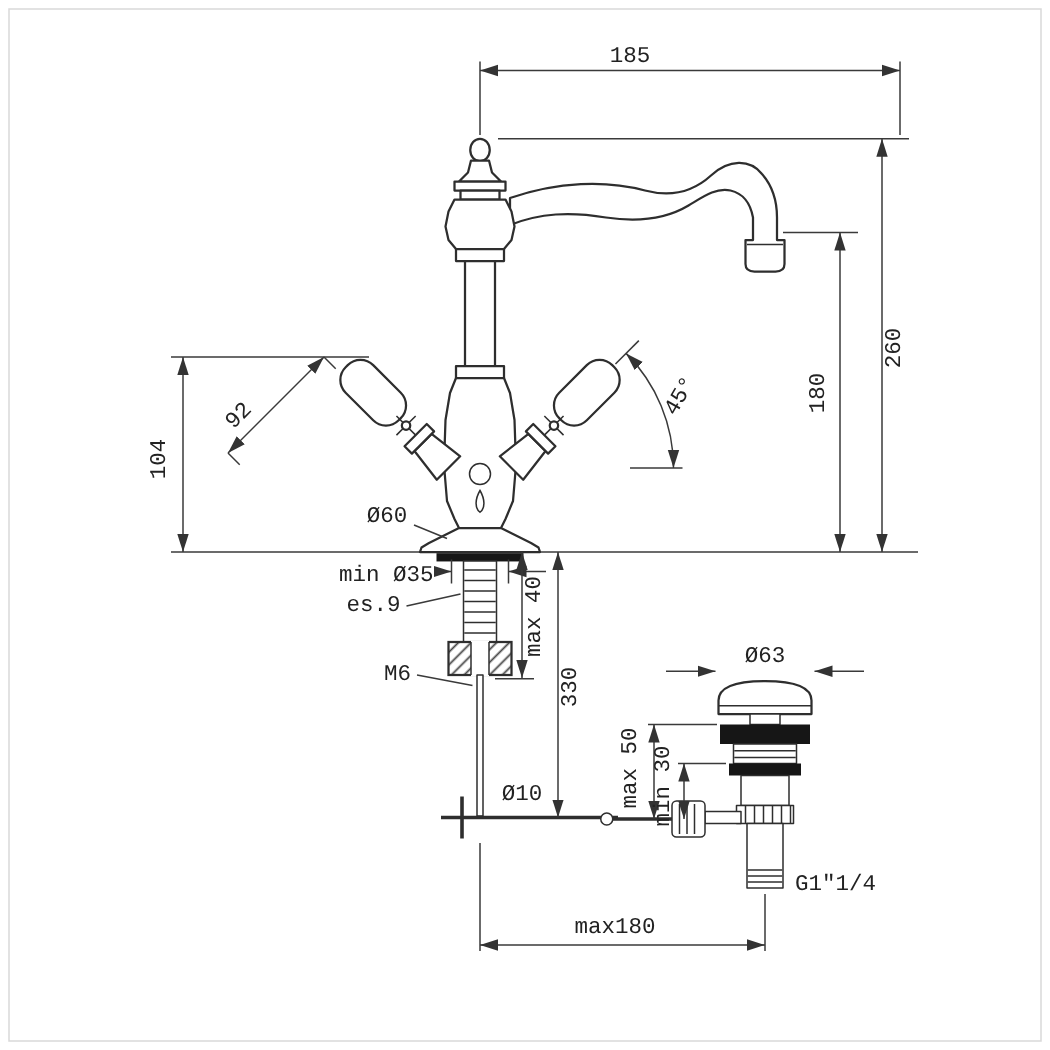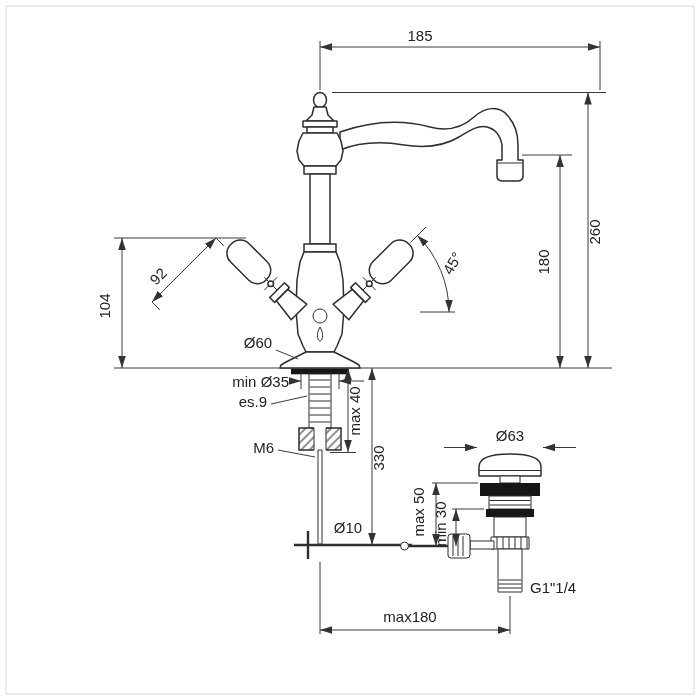--- a/index.html
+++ b/index.html
@@ -1,17 +1,17 @@
 <!DOCTYPE html>
 <html><head>
 <meta charset="utf-8">
 <style>
   html,body{margin:0;padding:0;background:#fff;}
   .page{position:relative;width:700px;height:700px;background:#ffffff;overflow:hidden;
-        font-family:Liberation Sans, sans-serif;}
+        font-family:Liberation Mono, monospace;}
   svg{display:block;}
   .o  {fill:#ffffff;stroke:#2e2e2e;stroke-width:1.5;stroke-linejoin:round;}
   .o2 {fill:#ffffff;stroke:#2e2e2e;stroke-width:1;stroke-linejoin:round;}
   .t1 {fill:none;stroke:#2e2e2e;stroke-width:1;}
   .d  {fill:none;stroke:#3a3a3a;stroke-width:1;}
   .rod{fill:none;stroke:#2e2e2e;stroke-width:2.4;}
   .seal{fill:#161616;stroke:none;}
   .dimtxt{font-size:15px;fill:#222222;}
 </style>
 </head>

